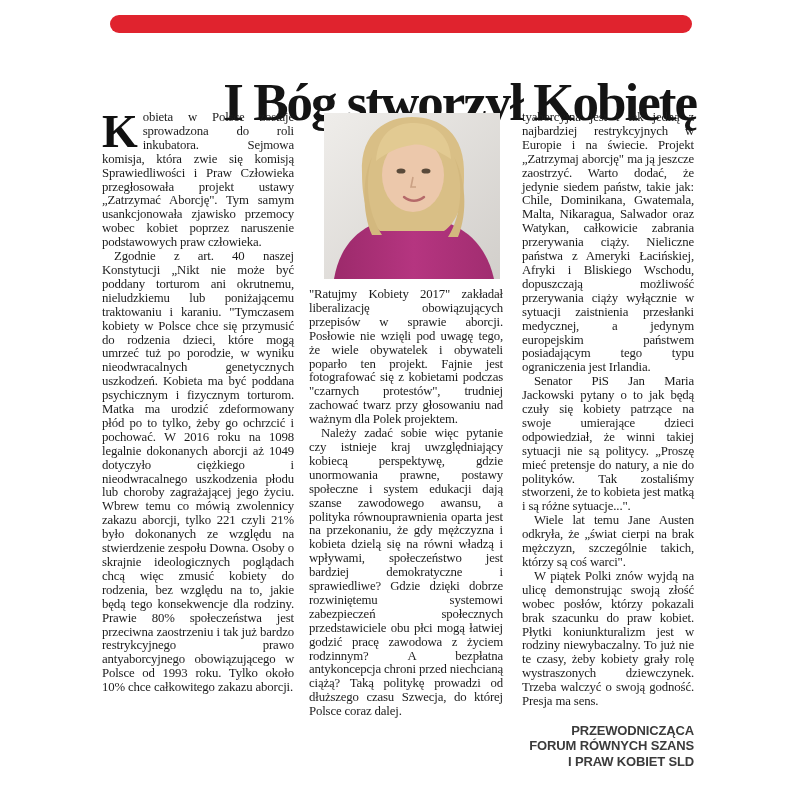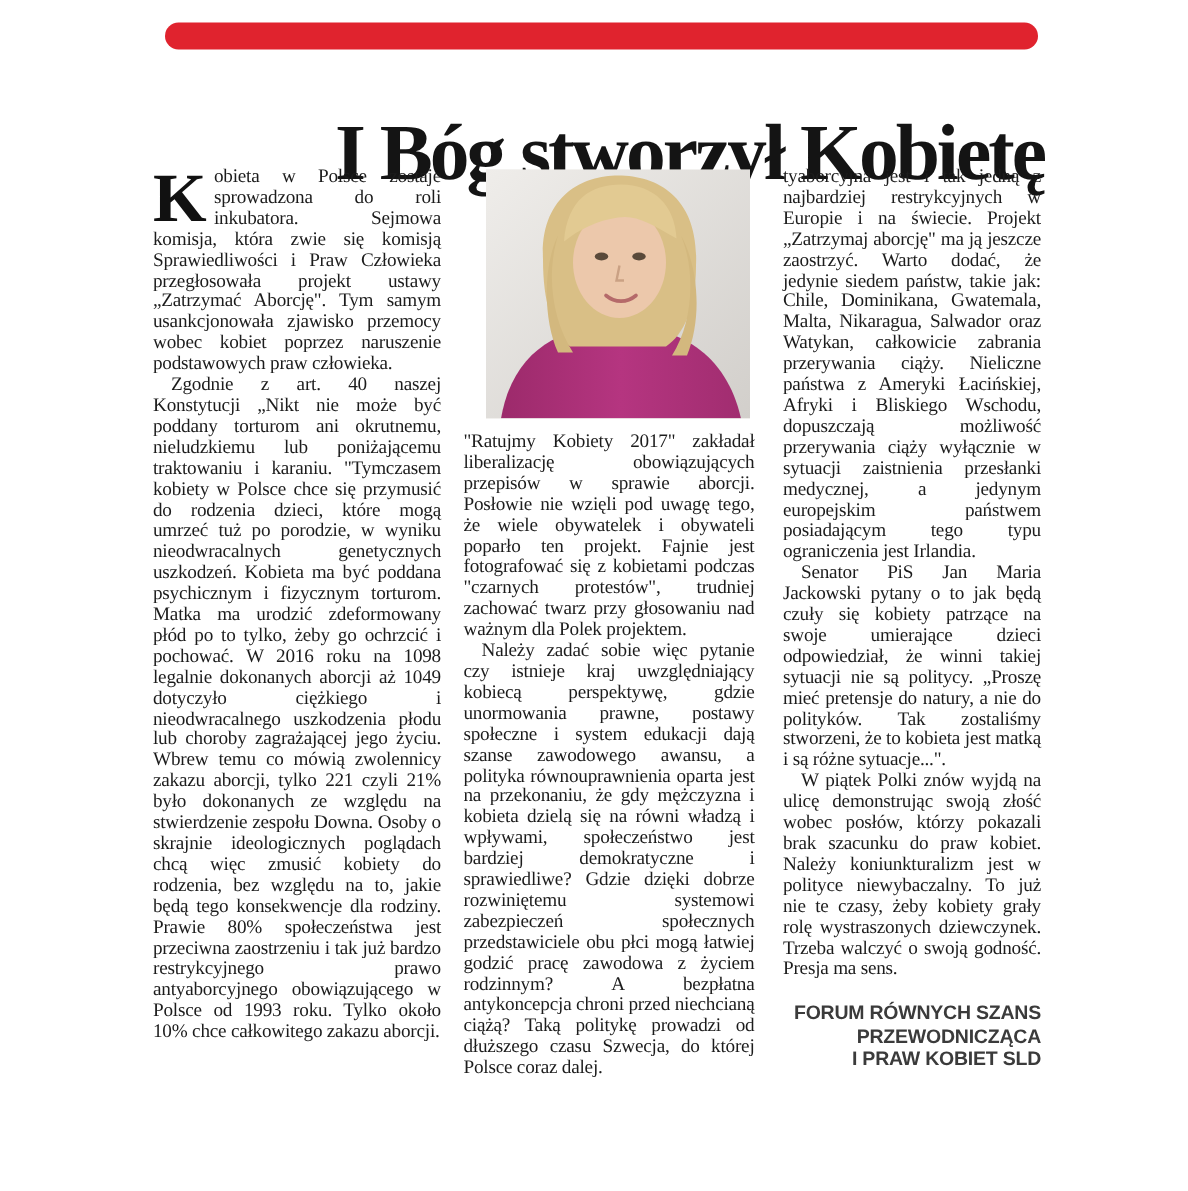--- a/index.html
+++ b/index.html
@@ -97,21 +97,22 @@
       <path d="M80 84 C86 89 94 89 100 84" fill="none" stroke="#b56a6a" stroke-width="2.4" stroke-linecap="round"></path>
     </svg>
   </div>
   <p>"Ratujmy Kobiety 2017" zakładał liberalizację obowiązujących przepisów w sprawie aborcji. Posłowie nie wzięli pod uwagę tego, że wiele obywatelek i obywateli poparło ten projekt. Fajnie jest fotografować się z kobietami podczas "czarnych protestów", trudniej zachować twarz przy głosowaniu nad ważnym dla Polek projektem.</p>
   <p class="indent">Należy zadać sobie więc pytanie czy istnieje kraj uwzględniający kobiecą perspektywę, gdzie unormowania prawne, postawy społeczne i system edukacji dają szanse zawodowego awansu, a polityka równouprawnienia oparta jest na przekonaniu, że gdy mężczyzna i kobieta dzielą się na równi władzą i wpływami, społeczeństwo jest bardziej demokratyczne i sprawiedliwe? Gdzie dzięki dobrze rozwiniętemu systemowi zabezpieczeń społecznych przedstawiciele obu płci mogą łatwiej godzić pracę zawodowa z życiem rodzinnym? A bezpłatna antykoncepcja chroni przed niechcianą ciążą? Taką politykę prowadzi od dłuższego czasu Szwecja, do której Polsce coraz dalej.</p>
 </div>
 
 <div class="col" id="col3">
   <p>tyaborcyjna jest i tak jedną z najbardziej restrykcyjnych w Europie i na świecie. Projekt „Zatrzymaj aborcję" ma ją jeszcze zaostrzyć. Warto dodać, że jedynie siedem państw, takie jak: Chile, Dominikana, Gwatemala, Malta, Nikaragua, Salwador oraz Watykan, całkowicie zabrania przerywania ciąży. Nieliczne państwa z Ameryki Łacińskiej, Afryki i Bliskiego Wschodu, dopuszczają możliwość przerywania ciąży wyłącznie w sytuacji zaistnienia przesłanki medycznej, a jedynym europejskim państwem posiadającym tego typu ograniczenia jest Irlandia.</p>
   <p class="indent">Senator PiS Jan Maria Jackowski pytany o to jak będą czuły się kobiety patrzące na swoje umierające dzieci odpowiedział, że winni takiej sytuacji nie są politycy. „Proszę mieć pretensje do natury, a nie do polityków. Tak zostaliśmy stworzeni, że to kobieta jest matką i są różne sytuacje...".</p>
-  <p class="indent">W piątek Polki znów wyjdą na ulicę demonstrując swoją złość wobec posłów, którzy pokazali brak szacunku do praw kobiet. Należy koniunkturalizm jest w polityce niewybaczalny. To już nie te czasy, żeby kobiety grały rolę wystraszonych dziewczynek. Trzeba walczyć o swoją godność. Presja ma sens.</p>
+  <p class="indent">Wiele lat temu Jane Austen odkryła, że „świat cierpi na brak mężczyzn, szczególnie takich, którzy są coś warci".</p>
+  <p class="indent">W piątek Polki znów wyjdą na ulicę demonstrując swoją złość wobec posłów, którzy pokazali brak szacunku do praw kobiet. Płytki koniunkturalizm jest w rodziny niewybaczalny. To już nie te czasy, żeby kobiety grały rolę wystraszonych dziewczynek. Trzeba walczyć o swoją godność. Presja ma sens.</p>
 
   <div class="signature">
+    <div class="sig-line">PRZEWODNICZĄCA</div>
     <div class="sig-line">FORUM RÓWNYCH SZANS</div>
-    <div class="sig-line">PRZEWODNICZĄCA</div>
     <div class="sig-line">I PRAW KOBIET SLD</div>
 
   </div>
 </div>
 
 </body></html>

